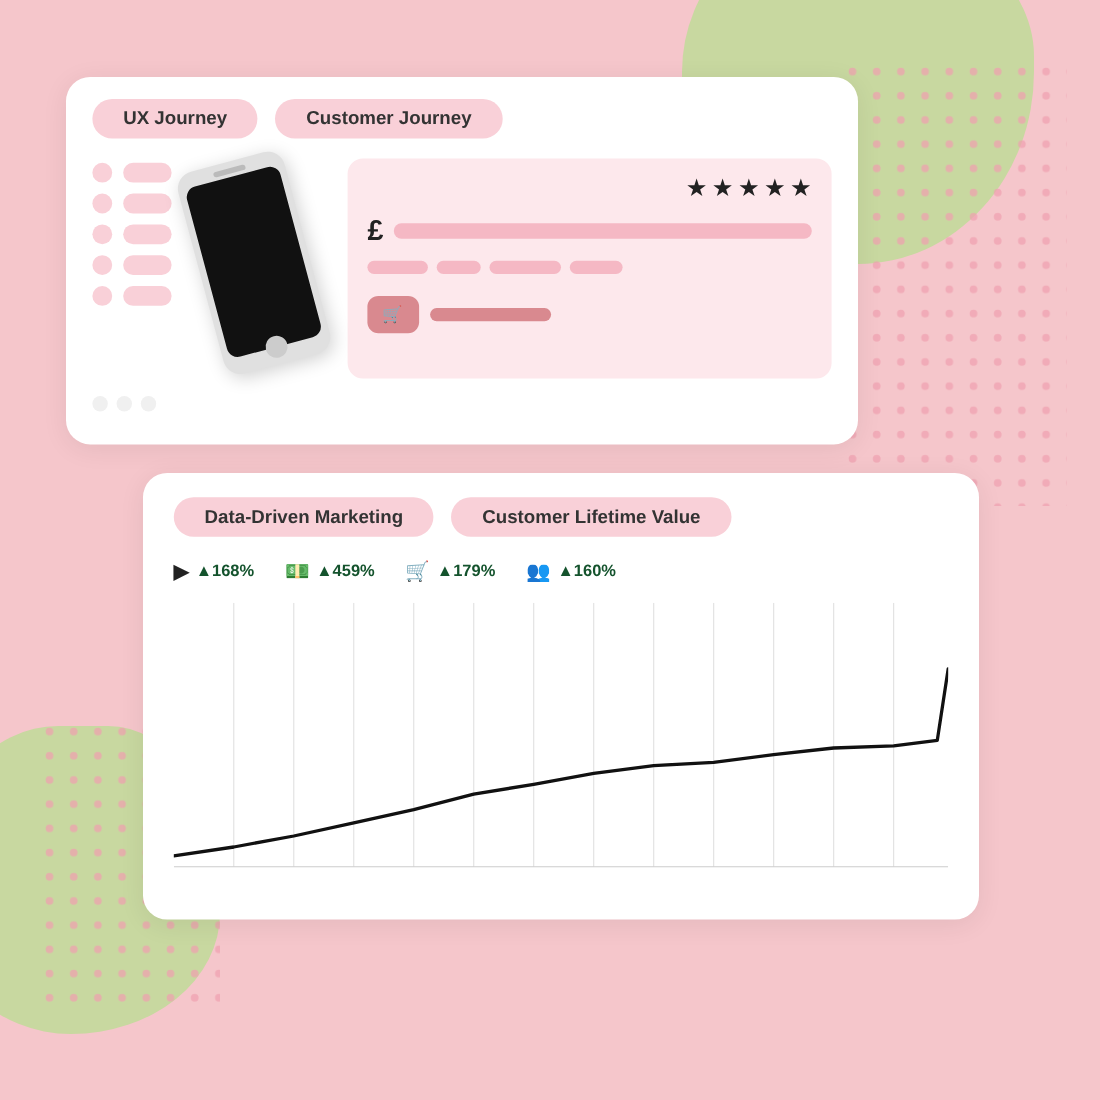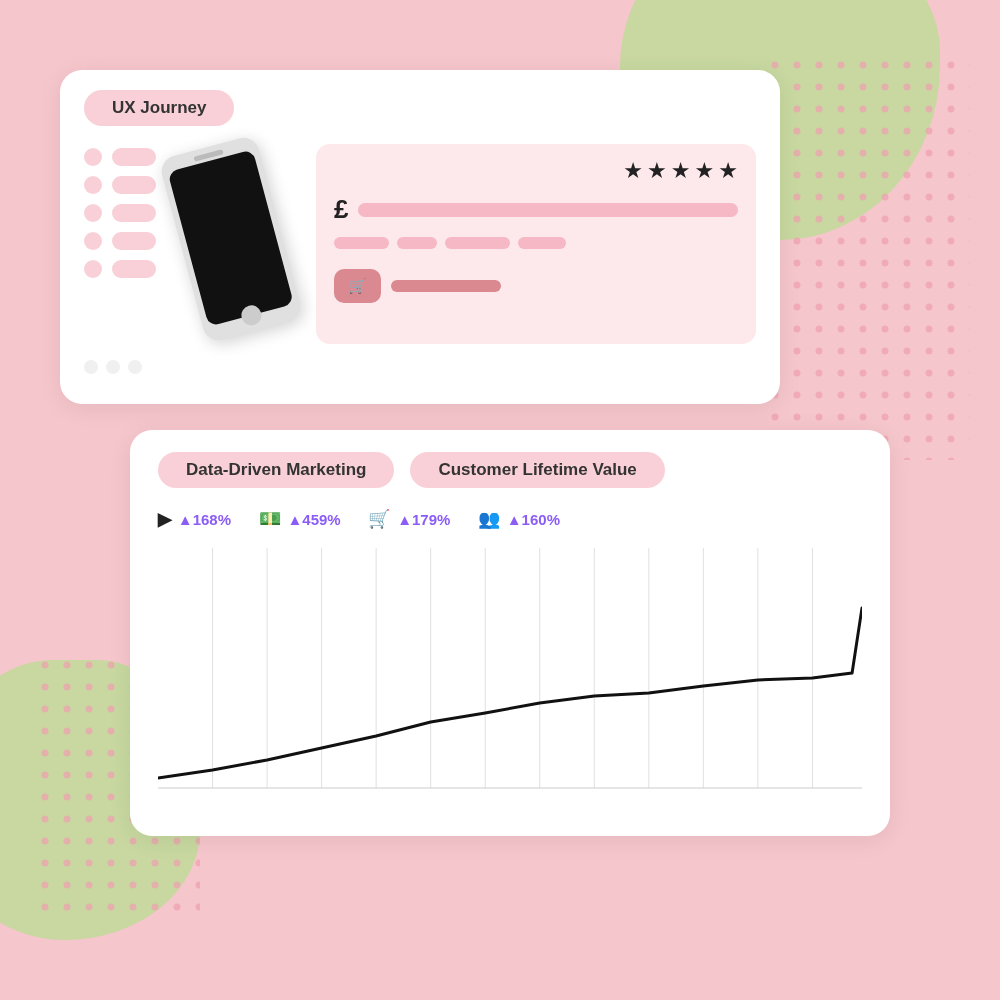--- a/index.html
+++ b/index.html
@@ -305,21 +305,21 @@
       font-size: 15px;
       font-weight: 600;
     }
 
     .metric-icon {
       font-size: 18px;
       color: #222;
     }
 
     .metric-up {
-      color: #8b5cf6;
+      color: #14532d;
       font-weight: 700;
     }
 
     
     .chart-area {
       width: 100%;
       height: 260px;
       position: relative;
     }
 
@@ -344,20 +344,21 @@
 <svg class="dot-grid-left" viewBox="0 0 160 260">
   <pattern id="dots-l" x="0" y="0" width="22" height="22" patternUnits="userSpaceOnUse">
     <circle cx="5" cy="5" r="3.5" fill="#f0a0b0" opacity="0.7"></circle>
   </pattern>
   <rect width="160" height="260" fill="url(#dots-l)"></rect>
 </svg>
 
 <div class="card-top">
   <div class="tabs">
     <div class="tab-pill">UX Journey</div>
+    <div class="tab-pill">Customer Journey</div>
   </div>
   <div class="content-row">
 
     <div class="left-panel">
       <div class="sidebar-dots">
         <div class="sidebar-dot"></div>
         <div class="sidebar-dot"></div>
         <div class="sidebar-dot"></div>
         <div class="sidebar-dot"></div>
         <div class="sidebar-dot"></div>

